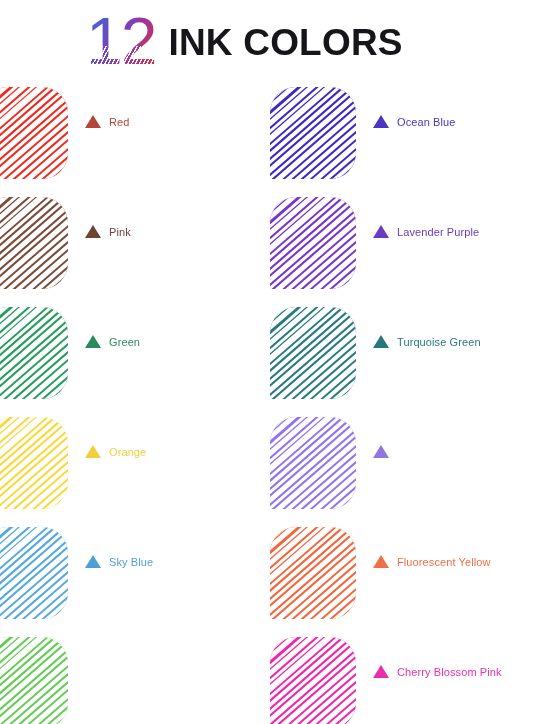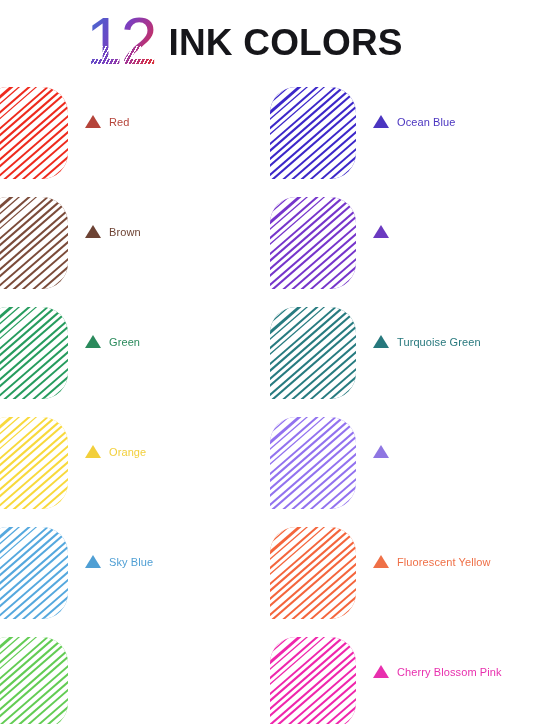--- a/index.html
+++ b/index.html
@@ -250,21 +250,21 @@
             <i style="top: 159px; height: 4px;"></i>
             <i style="top: 167px; height: 3.5px;"></i>
             <i style="top: 175px; height: 4.5px;"></i>
             <i style="top: 184px; height: 3.5px;"></i>
             <i style="top: 192px; height: 4px;"></i>
             <i style="top: 200px; height: 4px;"></i>
           </div>
         </div>
         <div class="chip-label">
           <span class="tri-icon"></span>
-          <span class="label-text">Brown</span>
+          <span class="label-text">Pink</span>
         </div>
       </div>
       <div class="swatch-cell col-right" style="--ink: #7635cb; --label: #6b3ac0;">
         <div class="chip">
           <div class="chip-solid"></div>
           <div class="chip-hatch">
             <i style="top: 38px; height: 3px;"></i>
             <i style="top: 44px; height: 2px;"></i>
             <i style="top: 49px; height: 4px;"></i>
             <i style="top: 57px; height: 2.5px;"></i>
@@ -283,20 +283,21 @@
             <i style="top: 159px; height: 4px;"></i>
             <i style="top: 167px; height: 3.5px;"></i>
             <i style="top: 175px; height: 4.5px;"></i>
             <i style="top: 184px; height: 3.5px;"></i>
             <i style="top: 192px; height: 4px;"></i>
             <i style="top: 200px; height: 4px;"></i>
           </div>
         </div>
         <div class="chip-label">
           <span class="tri-icon"></span>
+          <span class="label-text">Lavender Purple</span>
         </div>
       </div>
     </div>
     <div class="swatch-row">
       <div class="swatch-cell col-left" style="--ink: #269c5e; --label: #2a8a5c;">
         <div class="chip">
           <div class="chip-solid"></div>
           <div class="chip-hatch">
             <i style="top: 38px; height: 3px;"></i>
             <i style="top: 44px; height: 2px;"></i>

